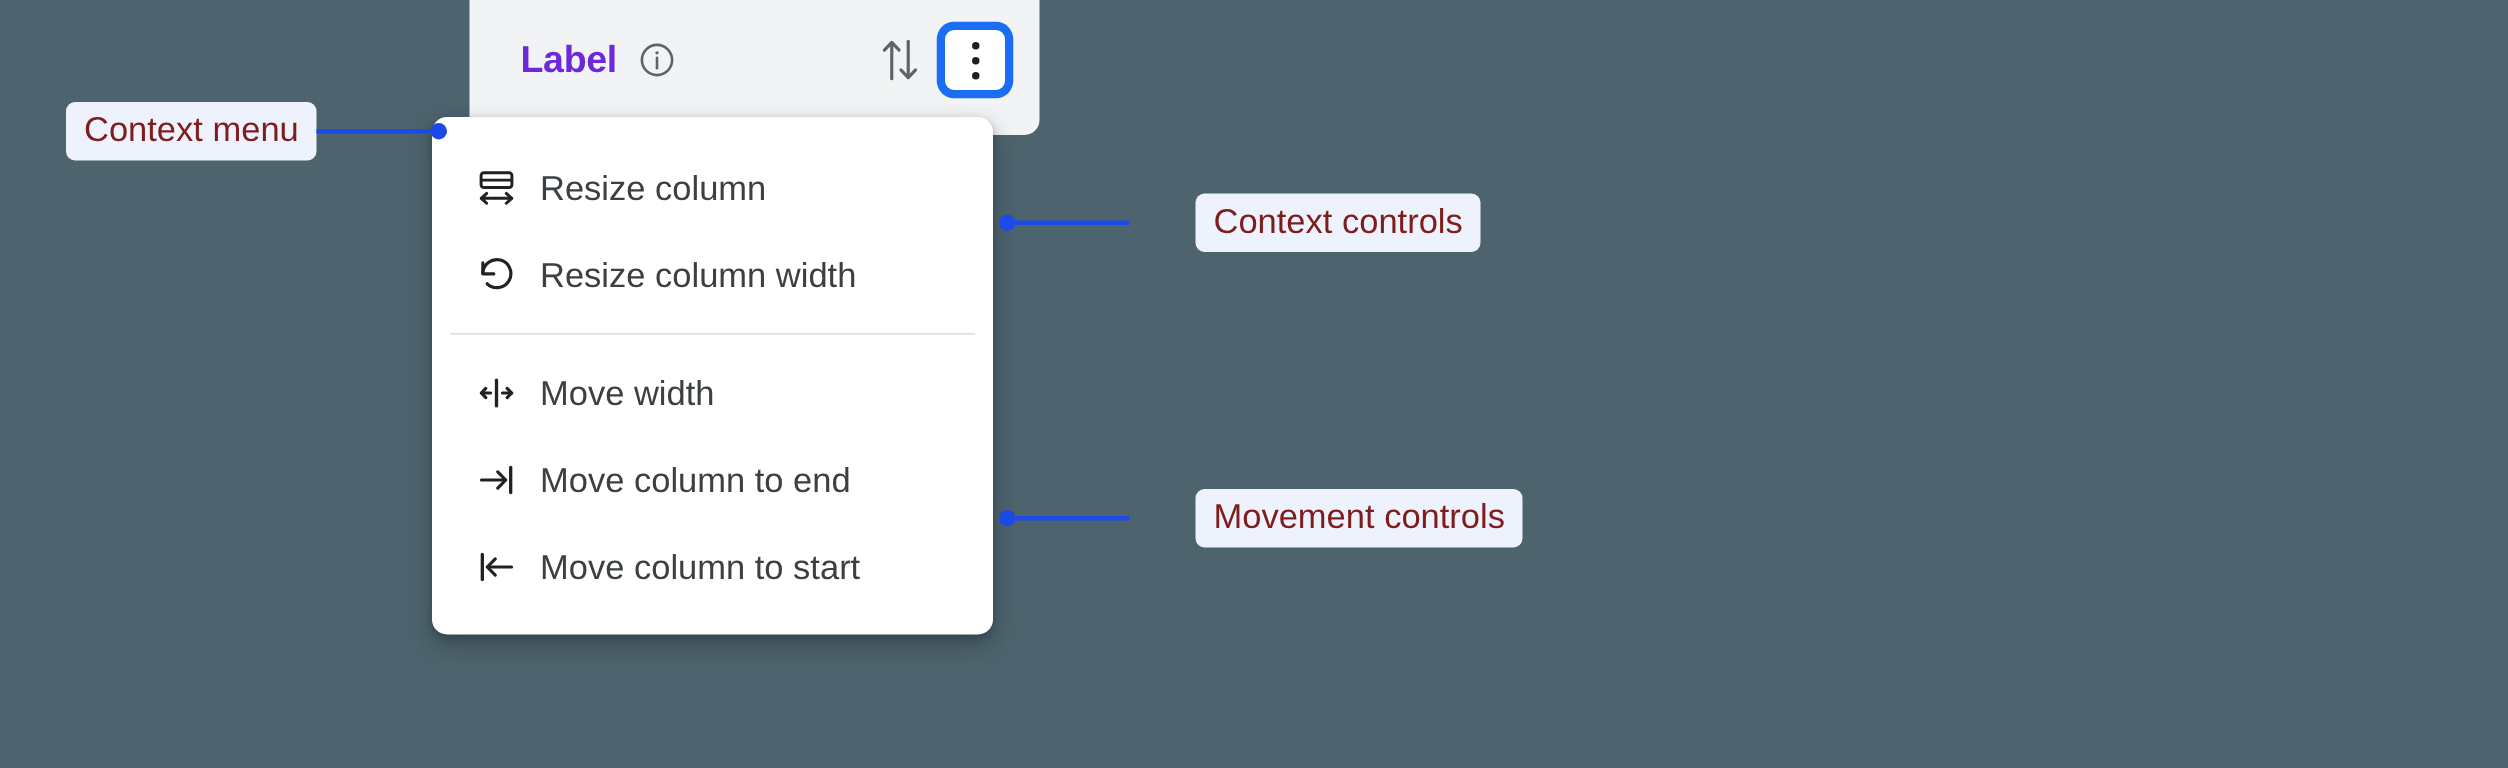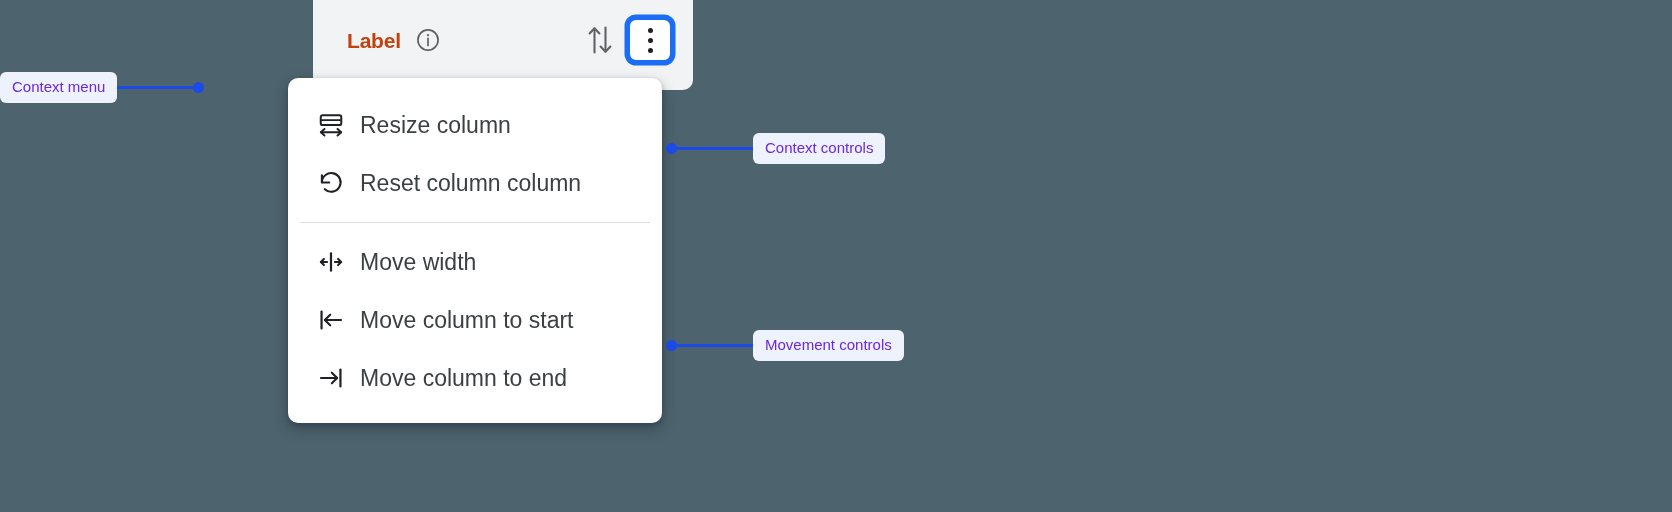--- a/index.html
+++ b/index.html
@@ -23,23 +23,23 @@
     width: 380px;
     height: 100px;
     background: #f1f3f4;
     border-radius: 10px;
     box-sizing: border-box;
     display: flex;
     align-items: center;
     padding: 0 16px 0 34px;
   }
   #column-header .hdr-title {
-    font-size: 21px;
+    font-size: 25px;
     font-weight: bold;
-    color: #c2410c;
+    color: #6d28d9;
     letter-spacing: -0.2px;
     line-height: 1;
   }
   #column-header .info-icon {
     margin-left: 14px;
     display: flex;
     align-items: center;
     justify-content: center;
   }
   #column-header .spacer { flex: 1 1 auto; }
@@ -113,26 +113,27 @@
 
   
   .anno {
     position: absolute;
     display: flex;
     align-items: center;
     height: 34px;
   }
   .anno-pill {
     background: #eef2fd;
-    color: #6d28d9;
-    font-size: 15px;
+    color: #7f1d1d;
+    font-size: 23px;
     line-height: 1;
     padding: 7px 12px 9px 12px;
     border-radius: 6px;
     white-space: nowrap;
+    margin-left: 44px;
   }
   .anno-line {
     height: 3px;
     background: #1b4ae8;
   }
   .anno-dot {
     width: 11px;
     height: 11px;
     border-radius: 50%;
     background: #1b4ae8;
@@ -195,58 +196,58 @@
     <span class="mi-label">Resize column</span>
   </div>
 
   <div class="menu-item">
     <span class="mi-icon">
       <svg width="28" height="28" viewBox="0 0 24 24" fill="none" aria-hidden="true">
         <path d="M4.2 11.4a8 8 0 1 1 2.5 5.9" stroke="#202124" stroke-width="1.8" stroke-linecap="round"></path>
         <path d="M4.2 5.3v6.3h6.3" stroke="#202124" stroke-width="1.8" stroke-linecap="round" stroke-linejoin="round"></path>
       </svg>
     </span>
-    <span class="mi-label">Reset column column</span>
+    <span class="mi-label">Resize column width</span>
   </div>
 
   <div class="menu-divider"></div>
 
   <div class="menu-item">
     <span class="mi-icon">
       <svg width="28" height="28" viewBox="0 0 24 24" fill="none" aria-hidden="true">
         <path d="M12 4.6v14.8" stroke="#202124" stroke-width="1.9" stroke-linecap="round"></path>
         <path d="M8.6 12H3.4" stroke="#202124" stroke-width="1.8" stroke-linecap="round"></path>
         <path d="M5.9 9.4 3.3 12l2.6 2.6" stroke="#202124" stroke-width="1.8" stroke-linecap="round" stroke-linejoin="round"></path>
         <path d="M15.4 12h5.2" stroke="#202124" stroke-width="1.8" stroke-linecap="round"></path>
         <path d="M18.1 9.4 20.7 12l-2.6 2.6" stroke="#202124" stroke-width="1.8" stroke-linecap="round" stroke-linejoin="round"></path>
       </svg>
     </span>
     <span class="mi-label">Move width</span>
   </div>
 
   <div class="menu-item">
     <span class="mi-icon">
       <svg width="28" height="28" viewBox="0 0 24 24" fill="none" aria-hidden="true">
+        <path d="M20.1 4.8v14.4" stroke="#202124" stroke-width="1.9" stroke-linecap="round"></path>
+        <path d="M3.4 12h13.4" stroke="#202124" stroke-width="1.8" stroke-linecap="round"></path>
+        <path d="M12.7 7.4 17.3 12l-4.6 4.6" stroke="#202124" stroke-width="1.8" stroke-linecap="round" stroke-linejoin="round"></path>
+      </svg>
+    </span>
+    <span class="mi-label">Move column to end</span>
+  </div>
+
+  <div class="menu-item">
+    <span class="mi-icon">
+      <svg width="28" height="28" viewBox="0 0 24 24" fill="none" aria-hidden="true">
         <path d="M3.9 4.8v14.4" stroke="#202124" stroke-width="1.9" stroke-linecap="round"></path>
         <path d="M20.6 12H7.2" stroke="#202124" stroke-width="1.8" stroke-linecap="round"></path>
         <path d="M11.3 7.4 6.7 12l4.6 4.6" stroke="#202124" stroke-width="1.8" stroke-linecap="round" stroke-linejoin="round"></path>
       </svg>
     </span>
     <span class="mi-label">Move column to start</span>
-  </div>
-
-  <div class="menu-item">
-    <span class="mi-icon">
-      <svg width="28" height="28" viewBox="0 0 24 24" fill="none" aria-hidden="true">
-        <path d="M20.1 4.8v14.4" stroke="#202124" stroke-width="1.9" stroke-linecap="round"></path>
-        <path d="M3.4 12h13.4" stroke="#202124" stroke-width="1.8" stroke-linecap="round"></path>
-        <path d="M12.7 7.4 17.3 12l-4.6 4.6" stroke="#202124" stroke-width="1.8" stroke-linecap="round" stroke-linejoin="round"></path>
-      </svg>
-    </span>
-    <span class="mi-label">Move column to end</span>
   </div>
 
 </div>
 
 <div class="anno" id="anno-context-menu">
   <span class="anno-pill">Context menu</span>
   <span class="anno-line"></span>
   <span class="anno-dot"></span>
 </div>
 

